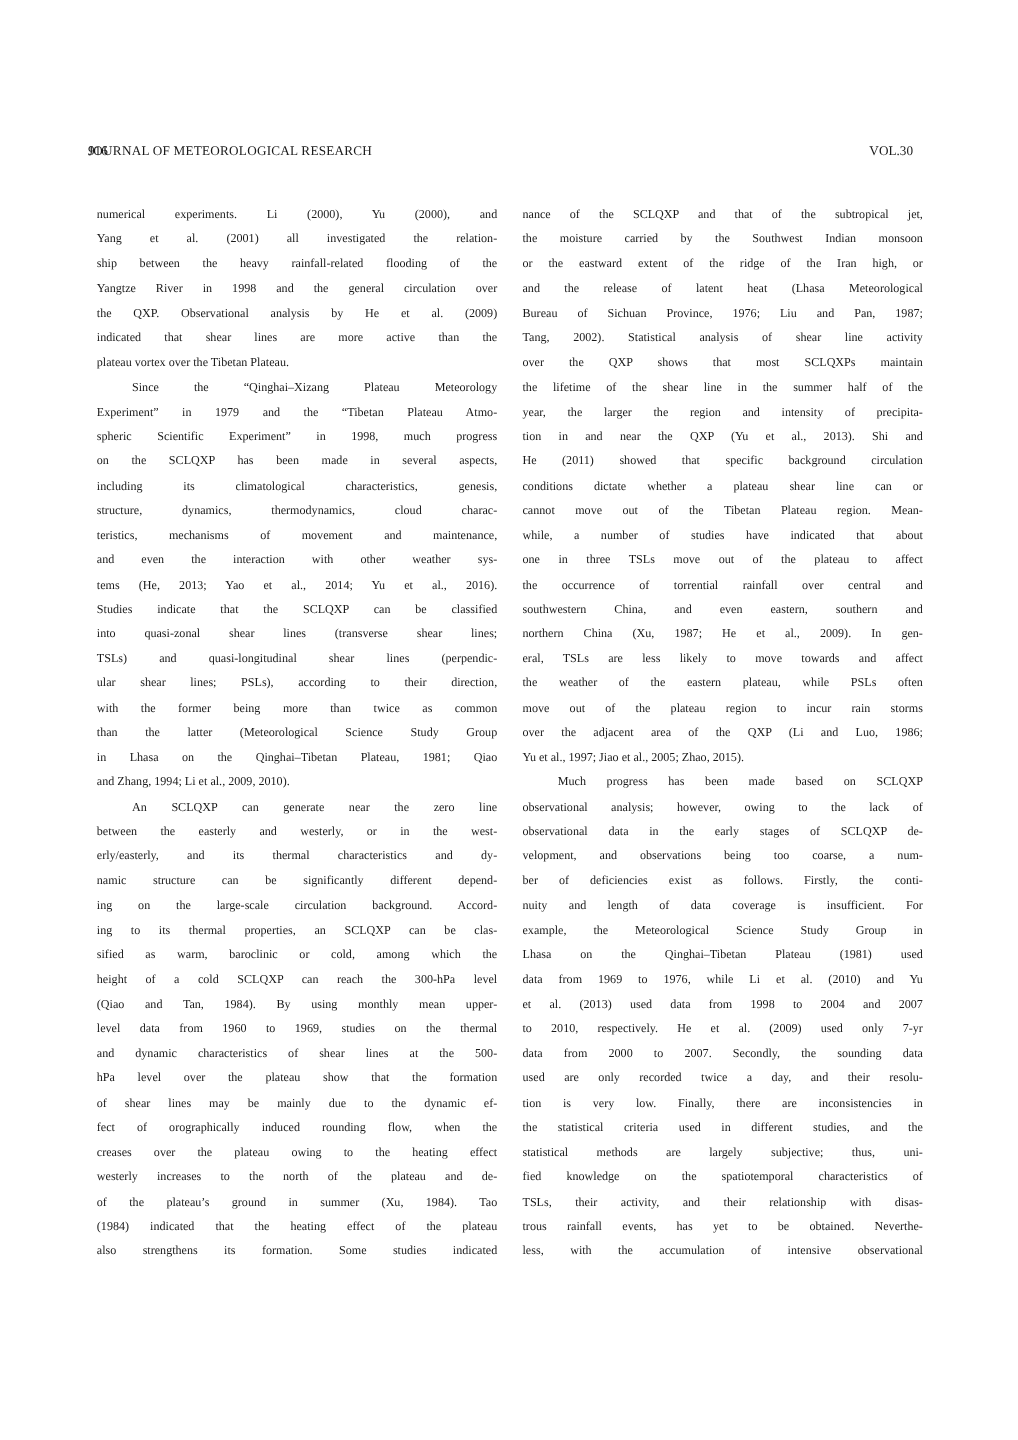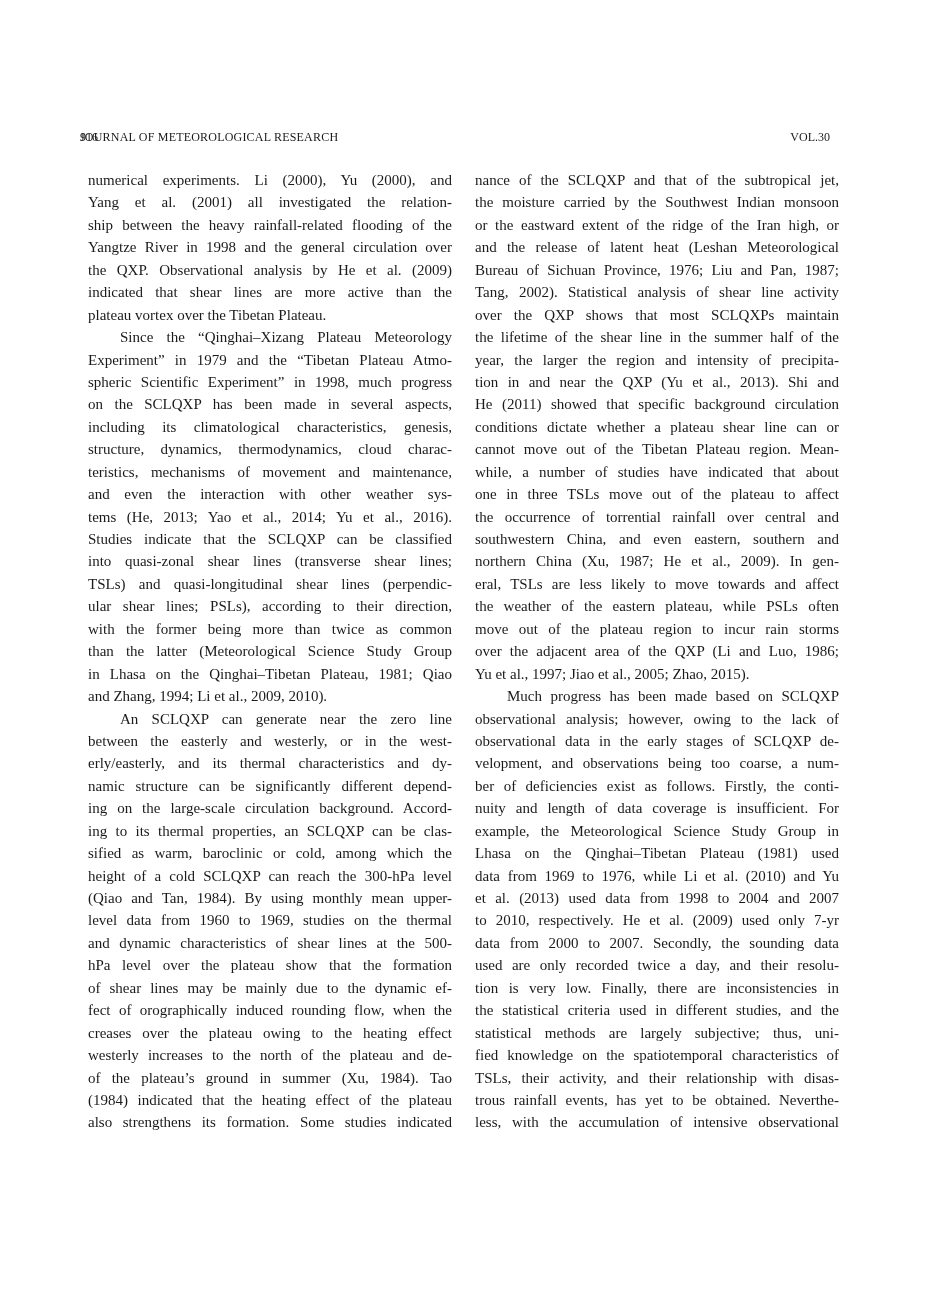--- a/index.html
+++ b/index.html
@@ -9,22 +9,22 @@
     color: #1a1a1a;
   }
   .header {
     position: absolute; top: 130px; left: 80px; width: 750px; height: 18px;
     font-size: 12px;
   }
   .header .pg { position: absolute; left: 0; top: 0; }
   .header .journal { position: absolute; left: 0; right: 0; top: 0; text-align: left; letter-spacing: 0.2px; }
   .header .vol { position: absolute; right: 0; top: 0; }
   .col {
-    position: absolute; top: 169px; width: 364px;
-    font-size: 15px; line-height: 22.45px;
+    position: absolute; top: 184px; width: 364px;
+    font-size: 11px; line-height: 22.45px;
   }
   .col.left { left: 88px; }
   .col.right { left: 475px; }
   .line {
     display: block; height: 22.45px; white-space: nowrap;
     text-align: justify; text-align-last: justify;
   }
   .line.last { text-align-last: left; }
   .line.indent { text-indent: 32px; }
 </style>
@@ -86,21 +86,21 @@
       <span class="line">of the plateau’s ground in summer (Xu, 1984).  Tao</span>
       <span class="line">(1984) indicated that the heating effect of the plateau</span>
       <span class="line">also strengthens its formation. Some studies indicated</span>
     </div>
   </div>
 <div class="col right" id="col-right">
     <div>
       <span class="line">nance of the SCLQXP and that of the subtropical jet,</span>
       <span class="line">the moisture carried by the Southwest Indian monsoon</span>
       <span class="line">or the eastward extent of the ridge of the Iran high, or</span>
-      <span class="line">and the release of latent heat (Leshan Meteorological</span>
+      <span class="line">and the release of latent heat (Lhasa Meteorological</span>
       <span class="line">Bureau of Sichuan Province, 1976; Liu and Pan, 1987;</span>
       <span class="line">Tang, 2002). Statistical analysis of shear line activity</span>
       <span class="line">over the QXP shows that most SCLQXPs maintain</span>
       <span class="line">the lifetime of the shear line in the summer half of the</span>
       <span class="line">year, the larger the region and intensity of precipita-</span>
       <span class="line">tion in and near the QXP (Yu et al., 2013). Shi and</span>
       <span class="line">He (2011) showed that specific background circulation</span>
       <span class="line">conditions dictate whether a plateau shear line can or</span>
       <span class="line">cannot move out of the Tibetan Plateau region. Mean-</span>
       <span class="line">while, a number of studies have indicated that about</span>

